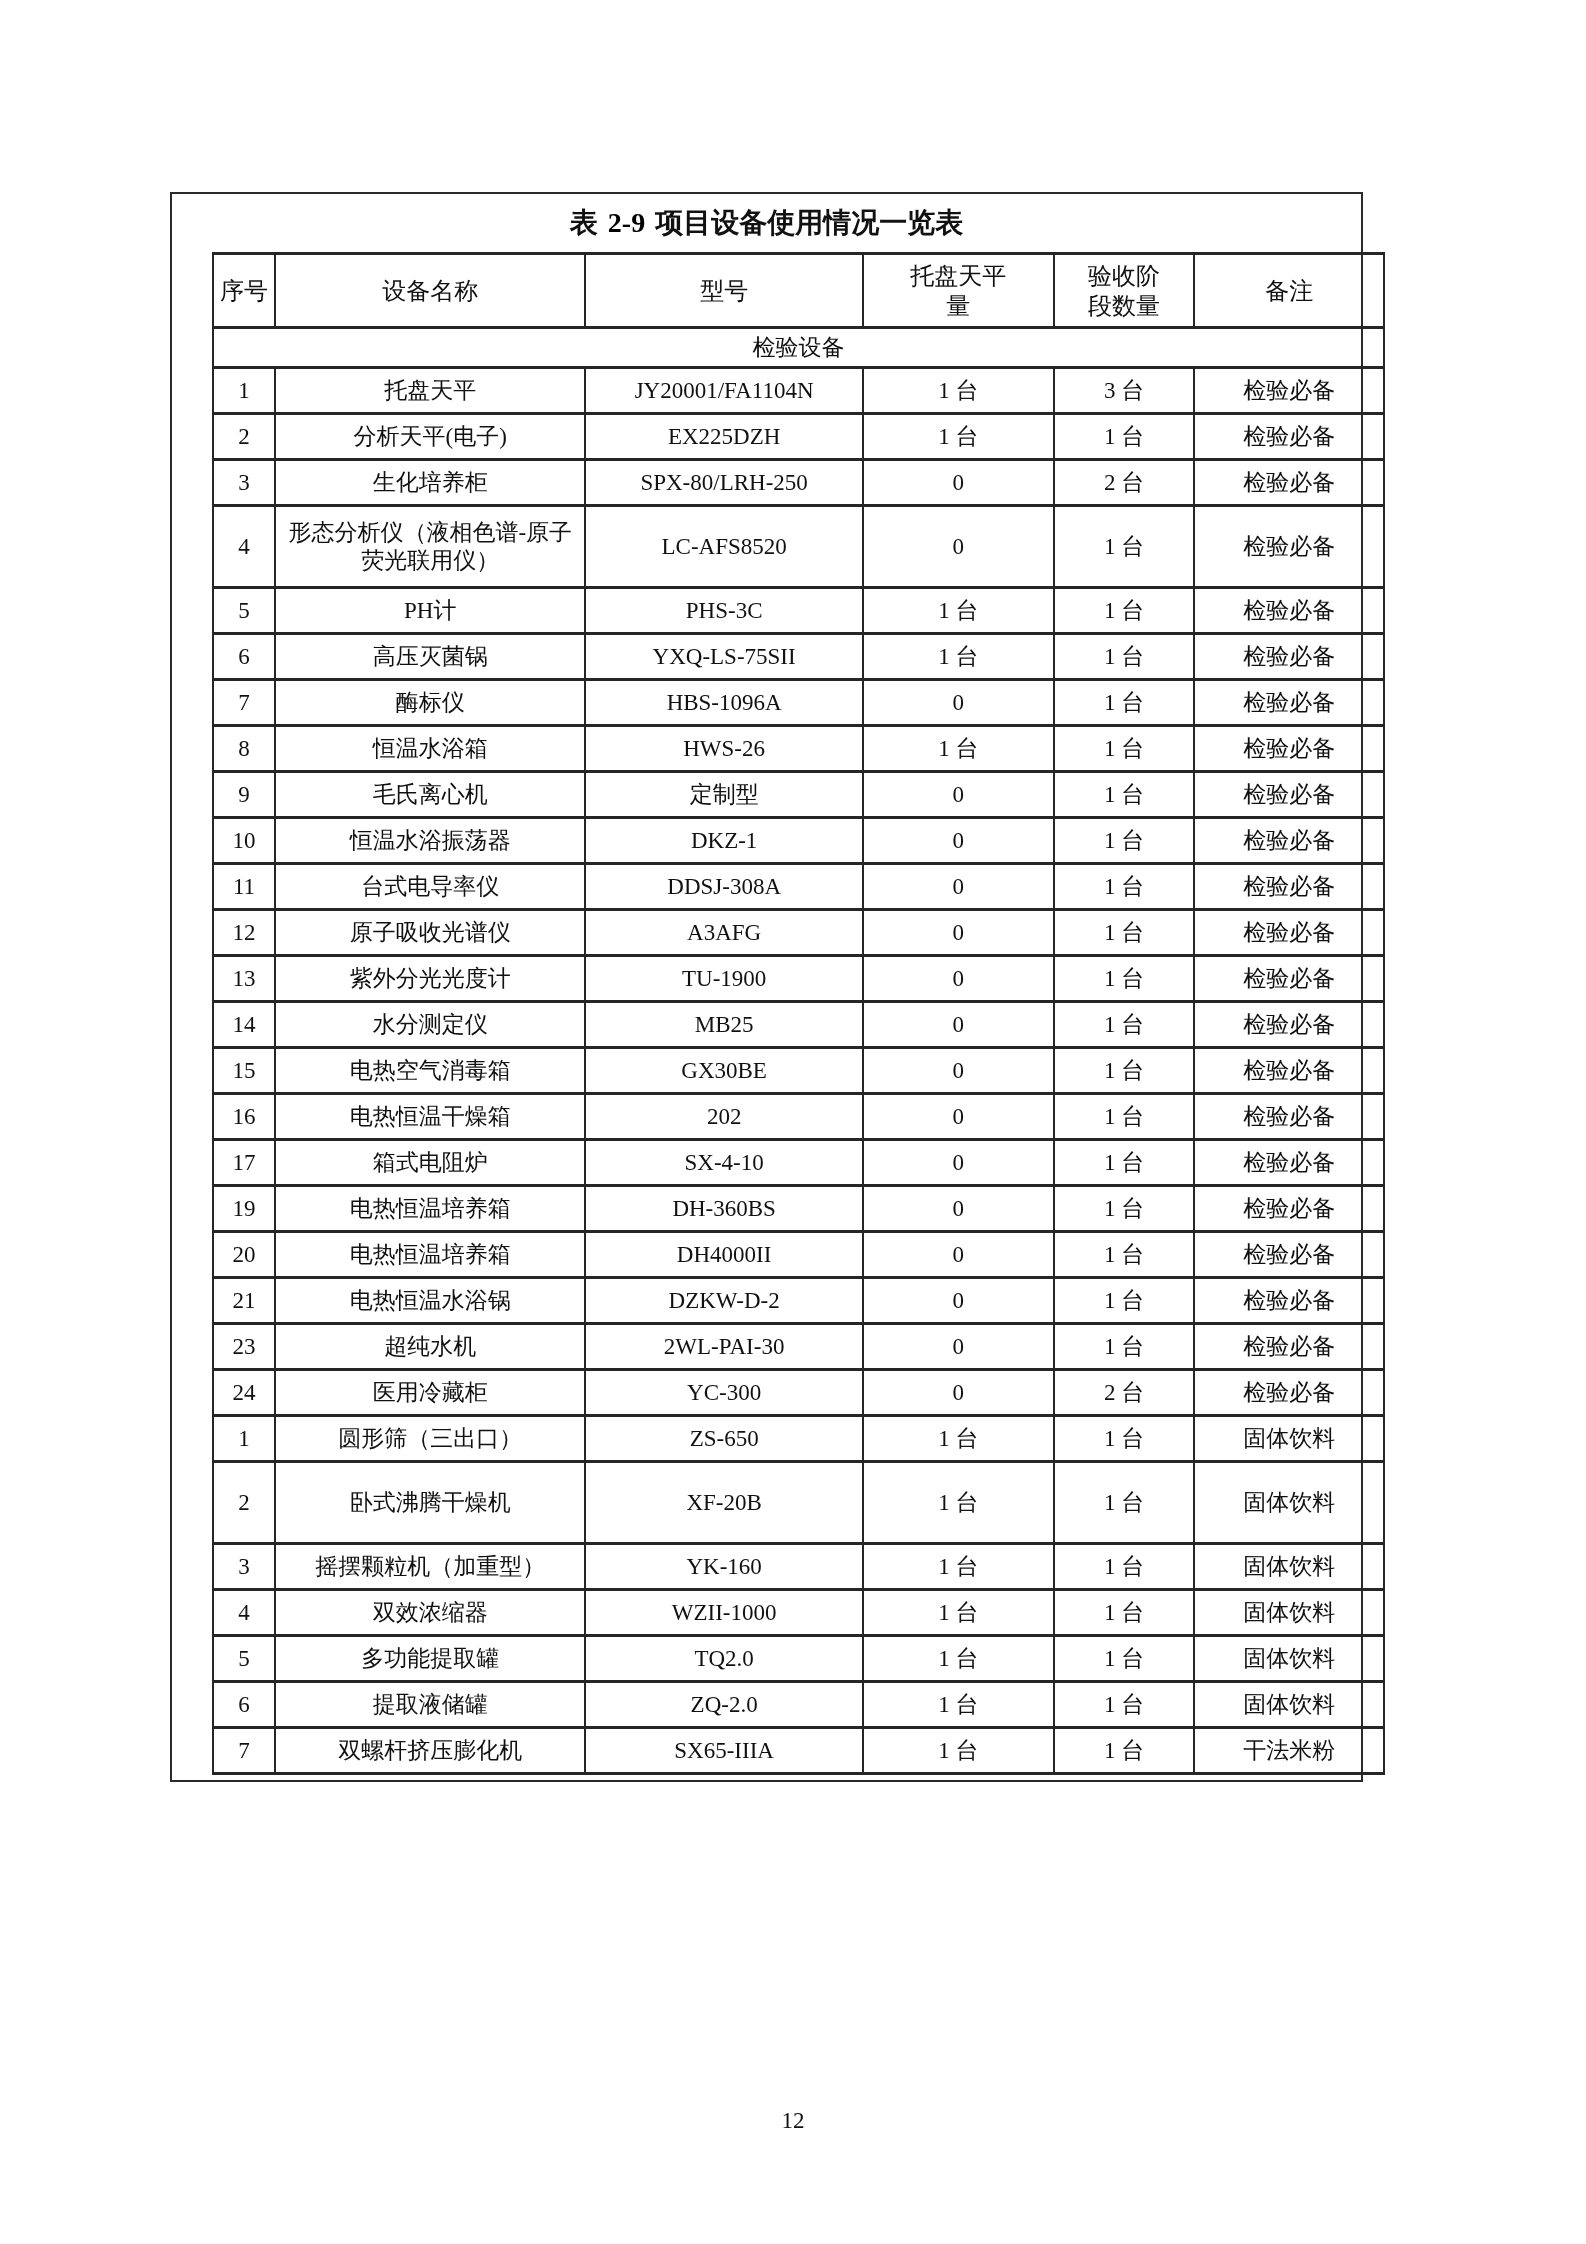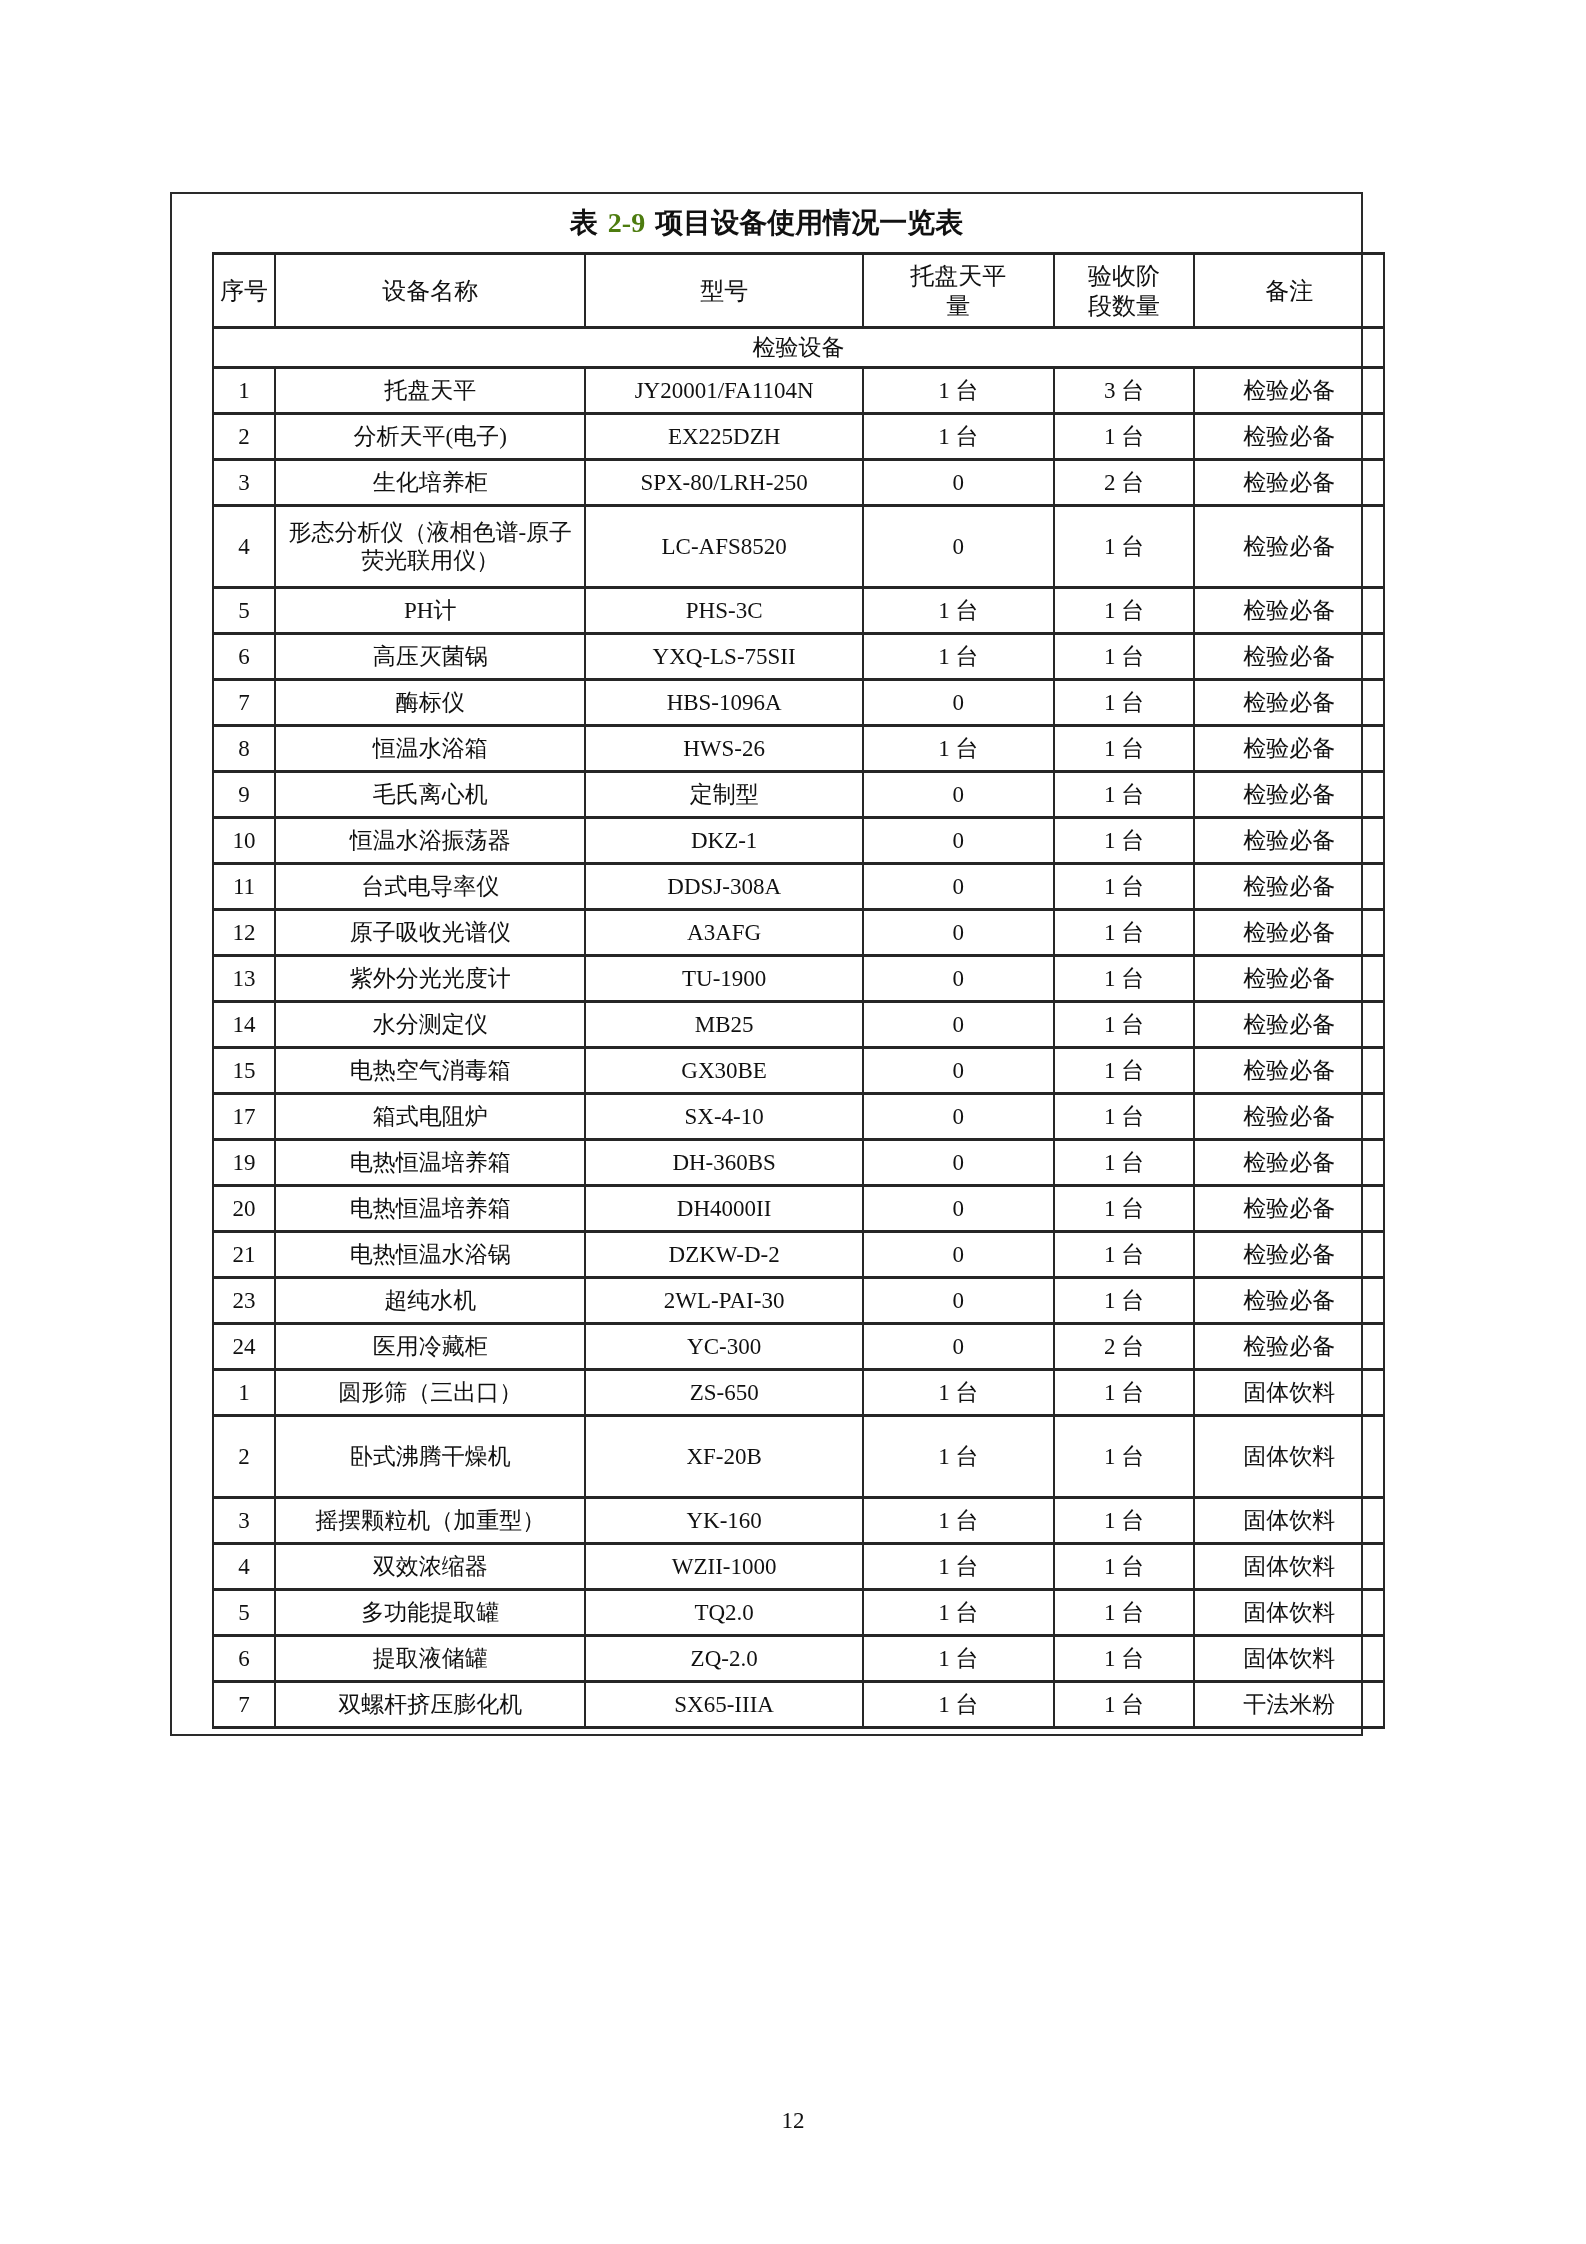--- a/index.html
+++ b/index.html
@@ -71,21 +71,21 @@
   }
 </style>
 </head>
 <body>
 
 <div class="page">
 
   <div class="table-frame">
 
     <div class="table-title">
-      <span>表</span><span class="t-num" style="color: #4d7c0f;">2-9</span><span>项目设备使用情况一览表</span>
+      <span>表</span><span class="t-num" style="color: #000000;">2-9</span><span>项目设备使用情况一览表</span>
     </div>
 
     <table class="equip">
       <colgroup>
         <col class="c-seq">
           <col class="c-name">
           <col class="c-model">
         <col class="c-eia">
           <col class="c-acc">
           <col class="c-rem">
@@ -220,20 +220,28 @@
           </tr>
           <tr class="data-row">
             <td>15</td>
             <td>电热空气消毒箱</td>
             <td>GX30BE</td>
             <td>0</td>
             <td>1 台</td>
             <td>检验必备</td>
           </tr>
           <tr class="data-row">
+            <td>16</td>
+            <td>电热恒温干燥箱</td>
+            <td>202</td>
+            <td>0</td>
+            <td>1 台</td>
+            <td>检验必备</td>
+          </tr>
+          <tr class="data-row">
             <td>17</td>
             <td>箱式电阻炉</td>
             <td>SX-4-10</td>
             <td>0</td>
             <td>1 台</td>
             <td>检验必备</td>
           </tr>
           <tr class="data-row">
             <td>19</td>
             <td>电热恒温培养箱</td>

